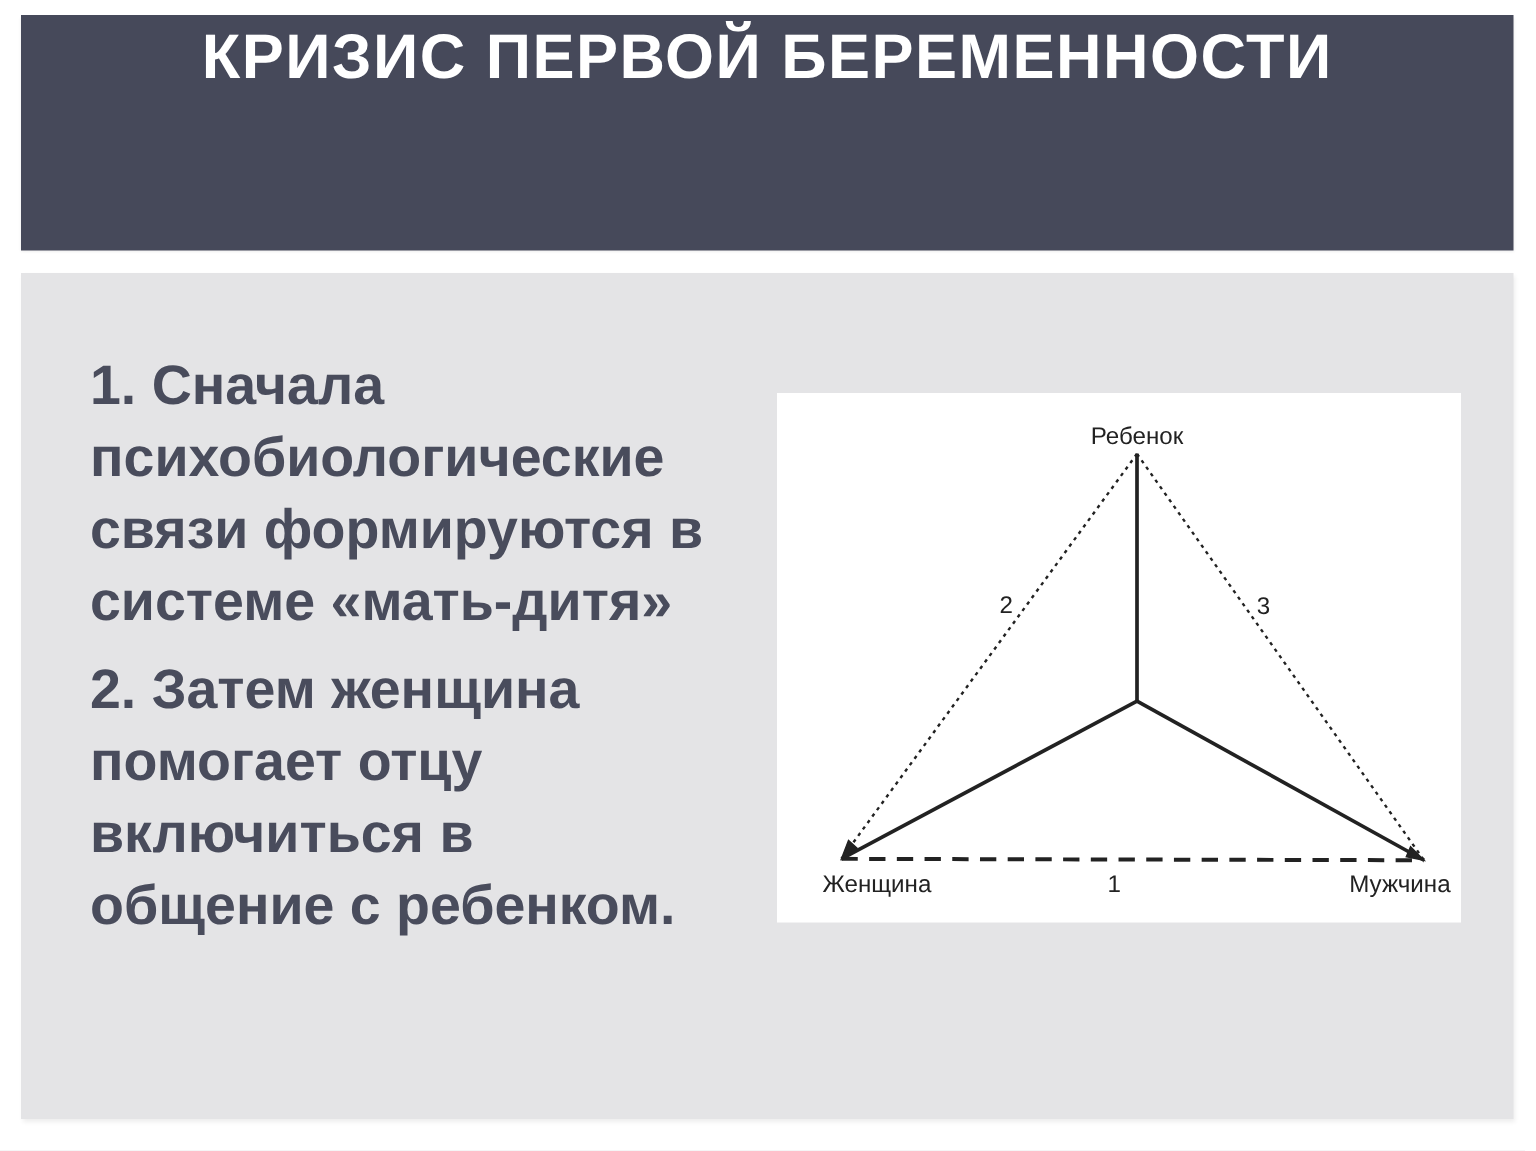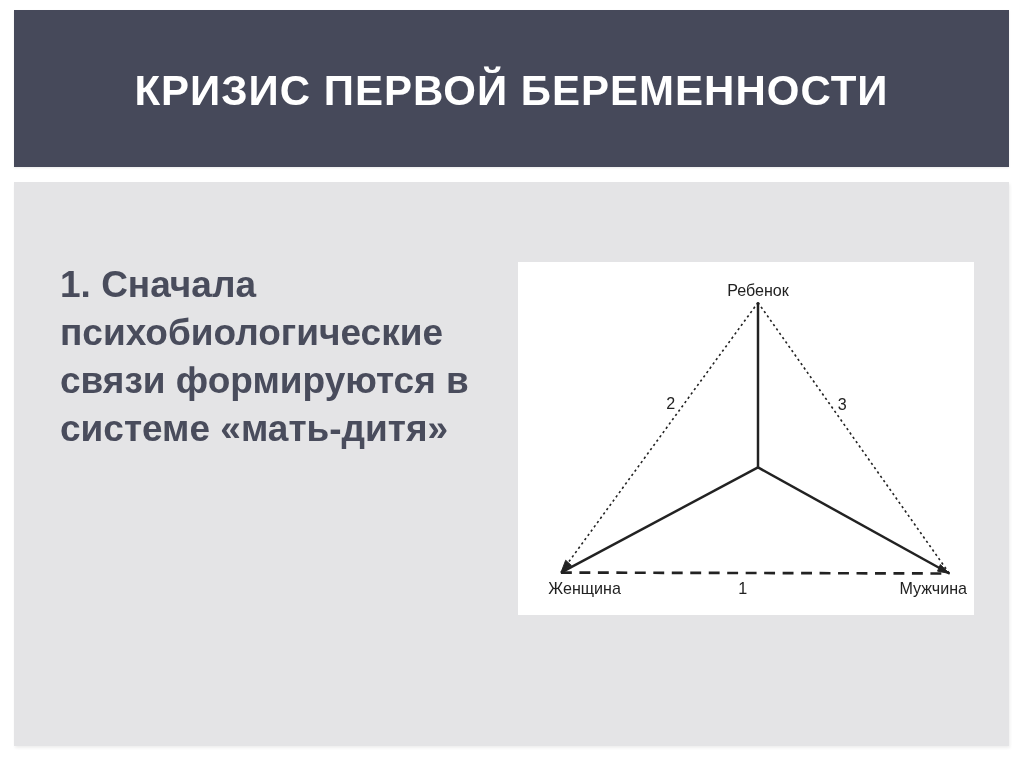--- a/index.html
+++ b/index.html
@@ -16,21 +16,21 @@
   body{
     background:var(--page-bg);
     font-family:"Liberation Sans","DejaVu Sans",sans-serif;
     position:relative;
   }
   .slide{position:absolute;inset:0;background:var(--page-bg);}
 
   .title-bar{
     position:absolute;left:14px;top:10px;width:995px;height:157px;
     background:var(--header-bg);
-    display:flex;align-items:center;justify-content:center;
+    display:flex;align-items:flex-start;justify-content:center;
     box-shadow:0 1px 2px rgba(0,0,0,.08);
   }
   .slide-title{
     color:var(--title-text);
     font-size:42px;font-weight:700;letter-spacing:1px;
     white-space:nowrap;
     padding-top:4px;
   }
 
   .content{
@@ -40,21 +40,20 @@
   }
 
   .text-block{
     position:absolute;left:46px;top:51px;width:460px;
   }
   .point{
     font-size:37px;font-weight:700;line-height:48px;
     color:var(--body-text);
     white-space:pre-line;
     margin-bottom:11px;
-    margin-top:28px;
   }
   .point:last-child{margin-bottom:0;}
 
   .diagram-panel{
     position:absolute;left:504px;top:80px;width:456px;height:353px;
     background:var(--panel-bg);
     padding-left:24px;
   }
   .diagram-panel svg{display:block;width:100%;height:100%;}
   .diagram-panel line,.diagram-panel polygon{stroke:var(--diagram-ink);}
@@ -73,20 +72,24 @@
     <h1 class="slide-title">КРИЗИС ПЕРВОЙ БЕРЕМЕННОСТИ</h1>
   </header>
 
   <main class="content">
 
     <div class="text-block">
       <p class="point">1. Сначала
 психобиологические
 связи формируются в
 системе «мать-дитя»</p>
+      <p class="point">2. Затем женщина
+помогает отцу
+включиться в
+общение с ребенком.</p>
     </div>
 
     <figure class="diagram-panel">
       <svg viewBox="0 0 456 353">
 
         <line x1="228" y1="33" x2="20" y2="318" stroke-width="1.7" stroke-dasharray="2.4 3.2"></line>
         <line x1="228" y1="33" x2="430" y2="319" stroke-width="1.7" stroke-dasharray="2.4 3.2"></line>
 
         <line x1="20" y1="318" x2="430" y2="319" stroke-width="2.8" stroke-dasharray="11.5 8"></line>
 

